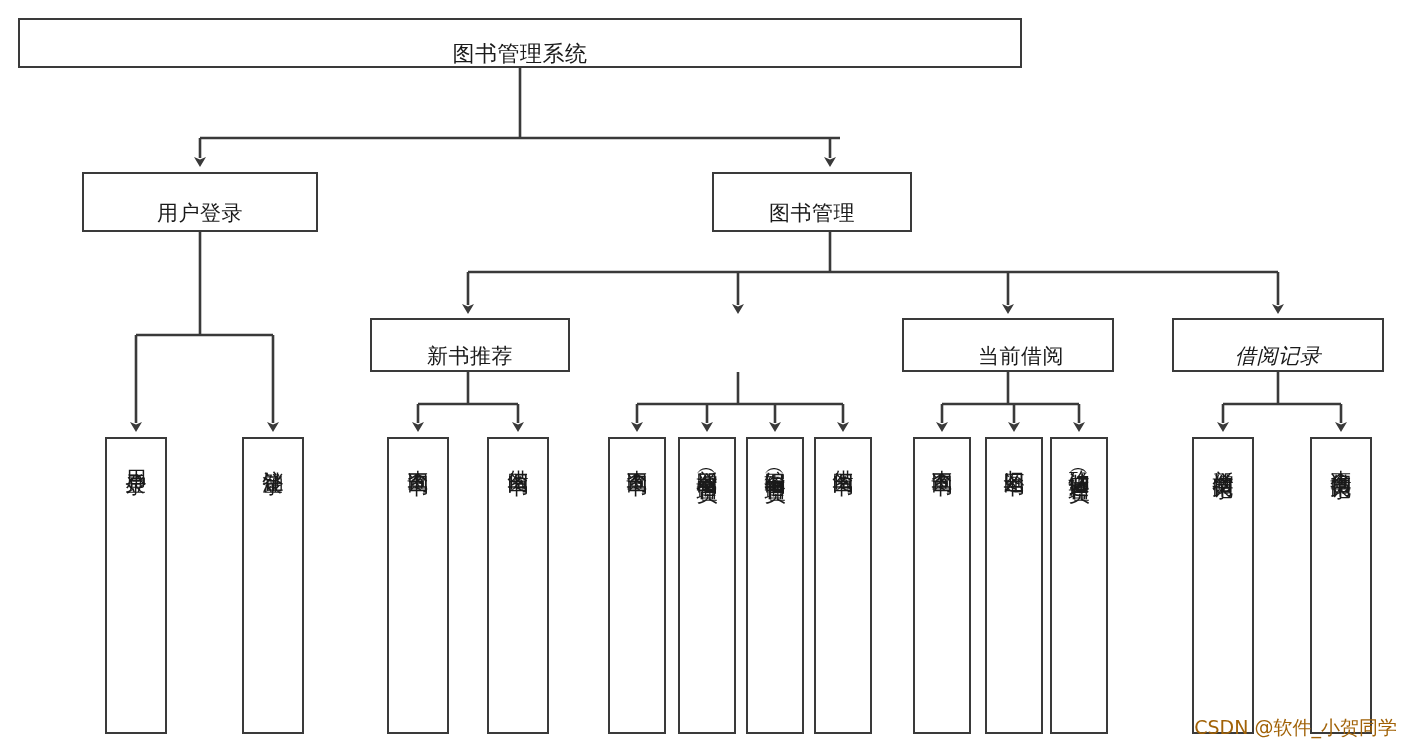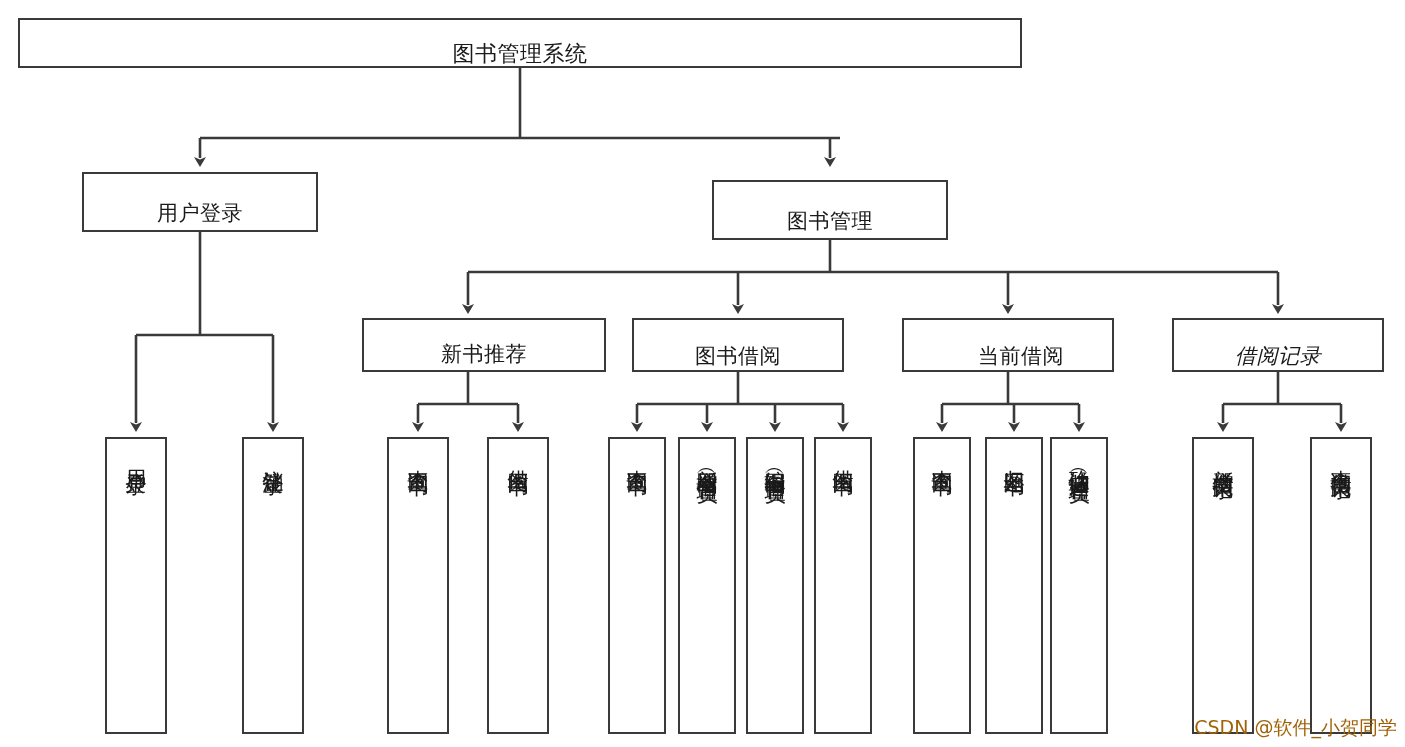--- a/index.html
+++ b/index.html
@@ -131,29 +131,26 @@
     </g>
   </svg>
 
   <div class="node horizontal root" style="left:18px; top:18px; width:1004px; height:50px;">
     <span class="label">图书管理系统</span>
   </div>
 
   <div class="node horizontal" style="left:82px; top:172px; width:236px; height:60px;">
     <span class="label">用户登录</span>
   </div>
-  <div class="node horizontal" style="left:712px; top:180px; width:236px; height:60px;">
+  <div class="node horizontal" style="left:712px; top:172px; width:200px; height:60px;">
     <span class="label">图书管理</span>
   </div>
 
-  <div class="node horizontal" style="left:362px; top:318px; width:244px; height:54px;font-family:Liberation Mono, monospace;">
+  <div class="node horizontal" style="left:370px; top:318px; width:200px; height:54px;">
     <span class="label">新书推荐</span>
-  </div>
-  <div class="node horizontal" style="left:632px; top:318px; width:212px; height:54px;">
-    <span class="label">图书借阅</span>
   </div>
   <div class="node horizontal" style="left:902px; top:318px; width:212px; height:54px;padding-left:26px;">
     <span class="label">当前借阅</span>
   </div>
   <div class="node horizontal" style="left:1172px; top:318px; width:212px; height:54px;font-style:italic;">
     <span class="label">借阅记录</span>
   </div>
 
   <div class="node vertical" style="left:105px; top:437px; width:62px; height:297px;">
     <span class="label">用户登录</span>

